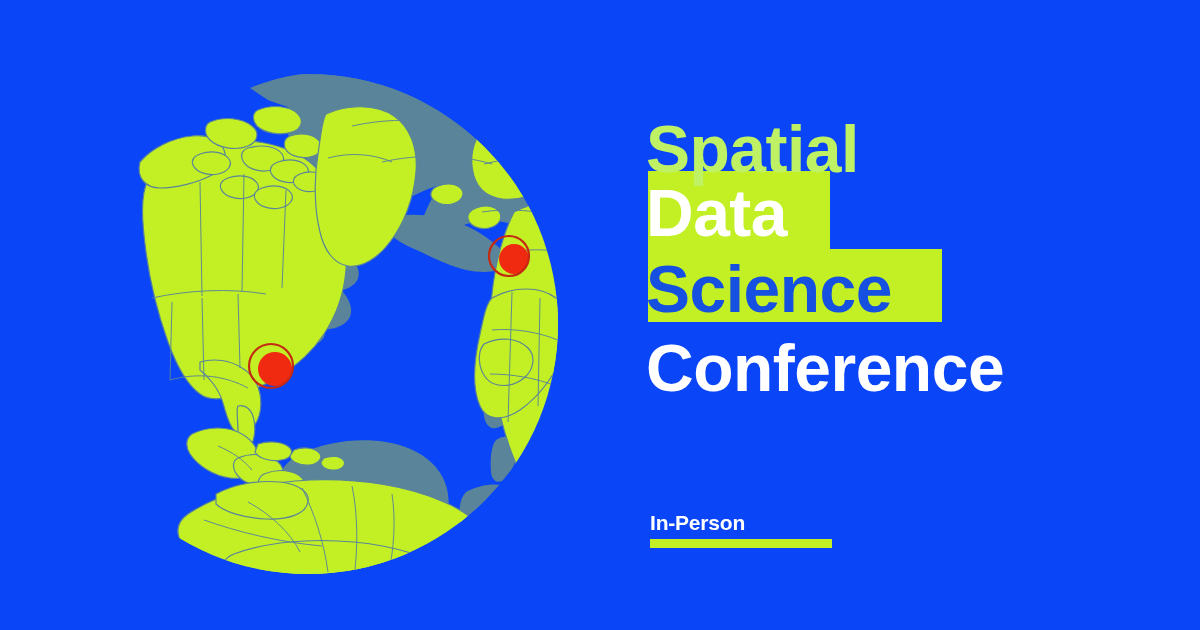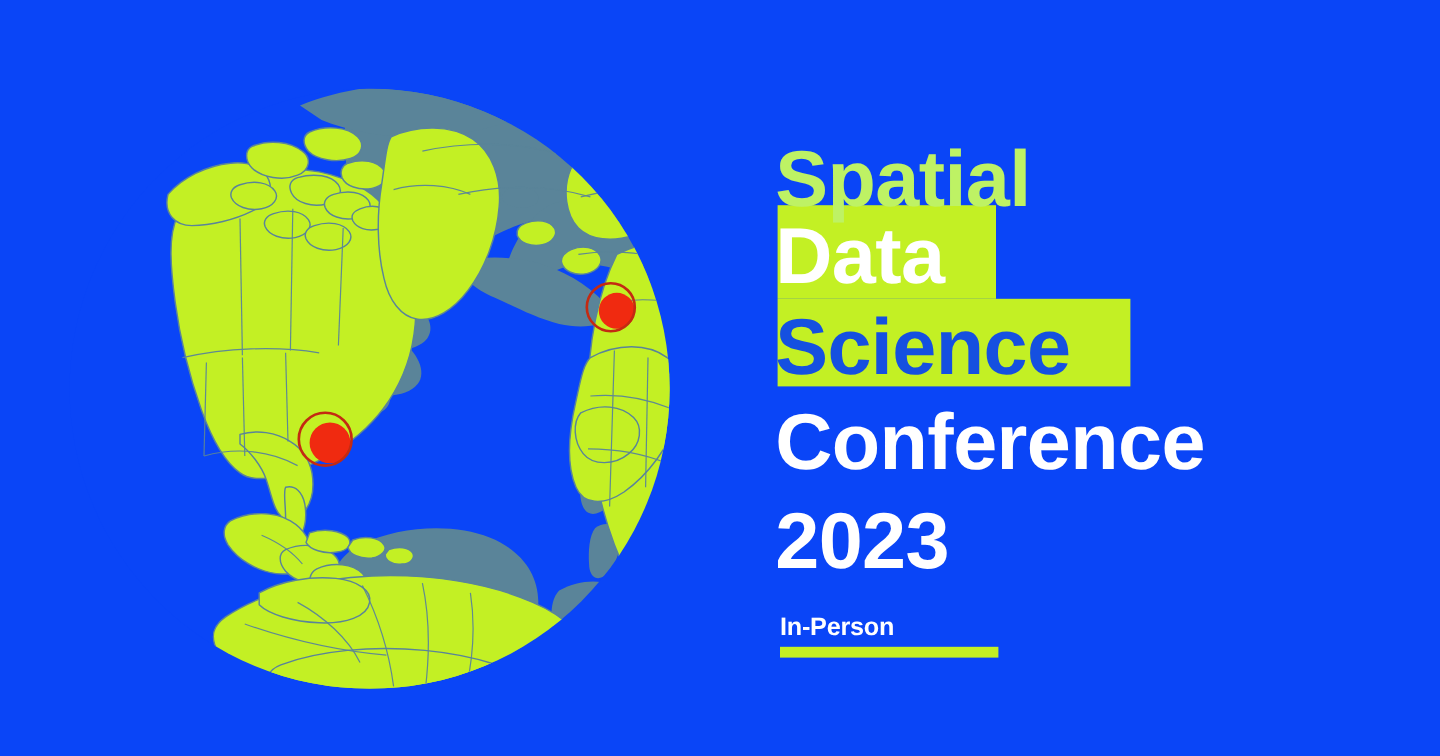--- a/index.html
+++ b/index.html
@@ -358,21 +358,20 @@
     <div class="hl-slab" id="hl-science"></div>
 
     <div class="title-line" id="line-spatial">Spatial</div>
 
     <div class="title-line" id="line-data">Data</div>
 
     <div class="title-line" id="line-science">Science</div>
 
     <div class="title-line" id="line-conference">Conference</div>
 
-    <div class="title-line" id="line-year">2023</div>
 
     <div id="inperson-wrap">
       <div id="line-inperson">In-Person</div>
       <div id="inperson-underline"></div>
     </div>
 
   </div>
 
 </div>
 

